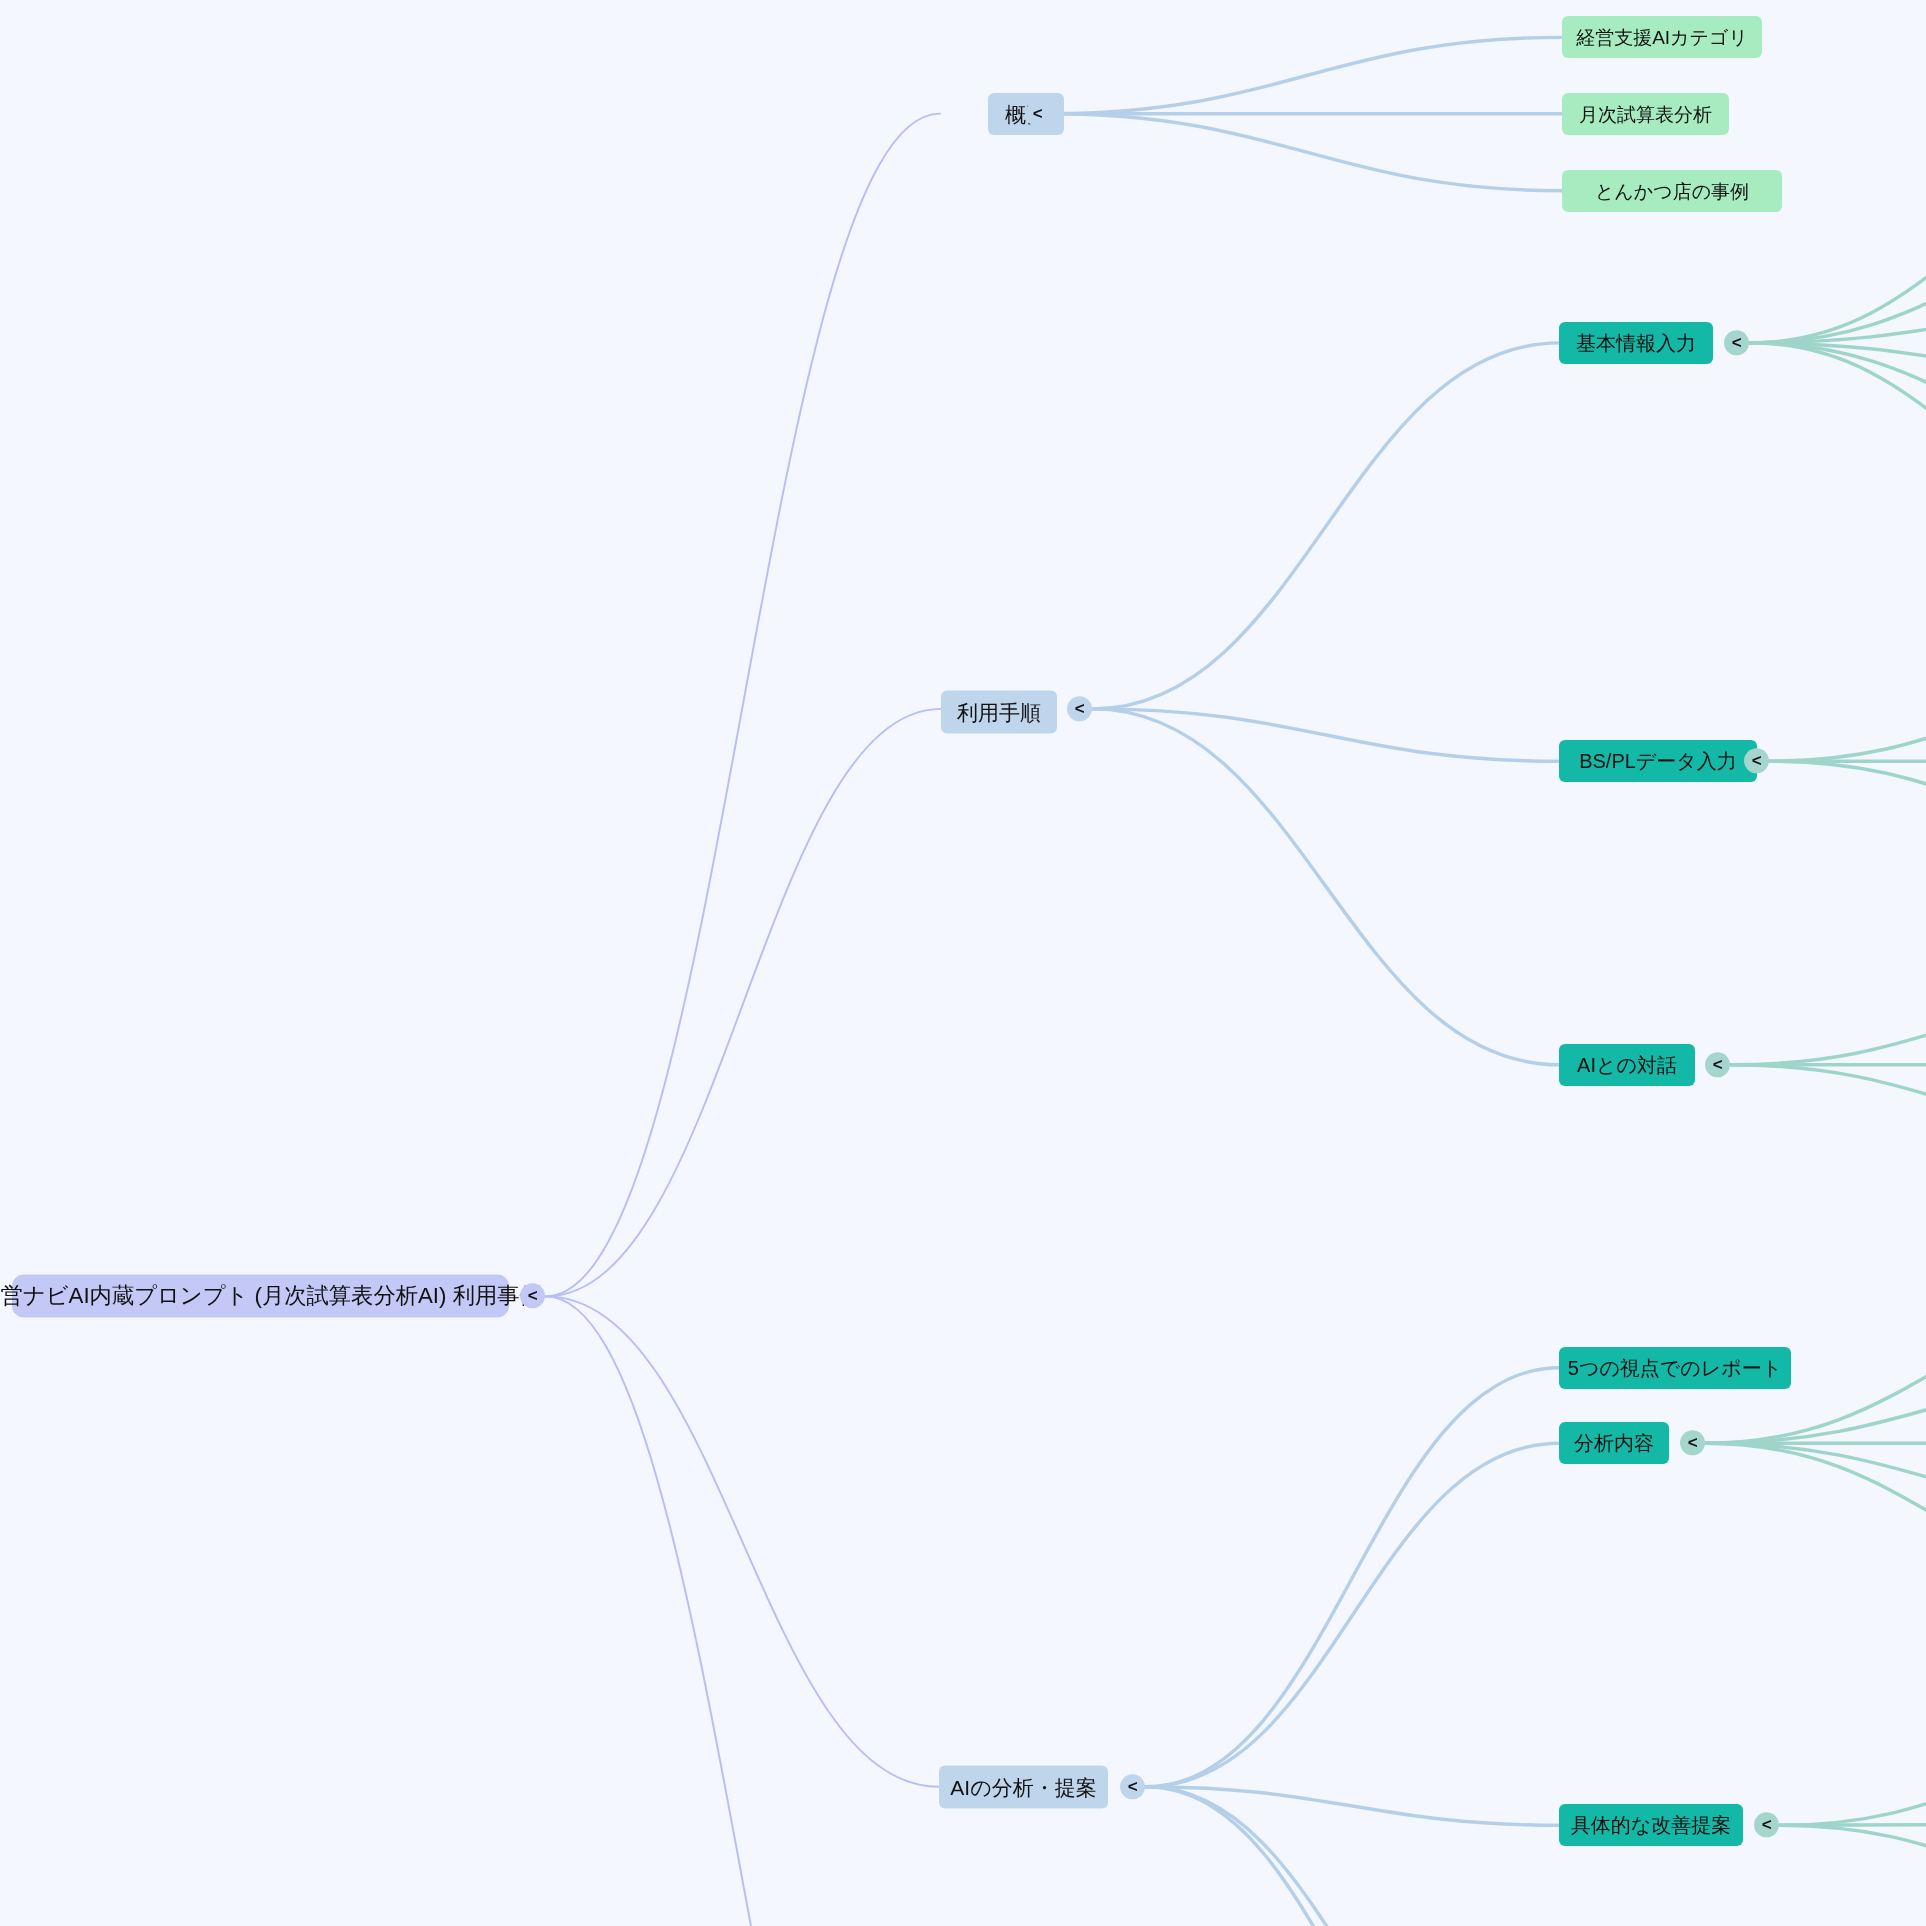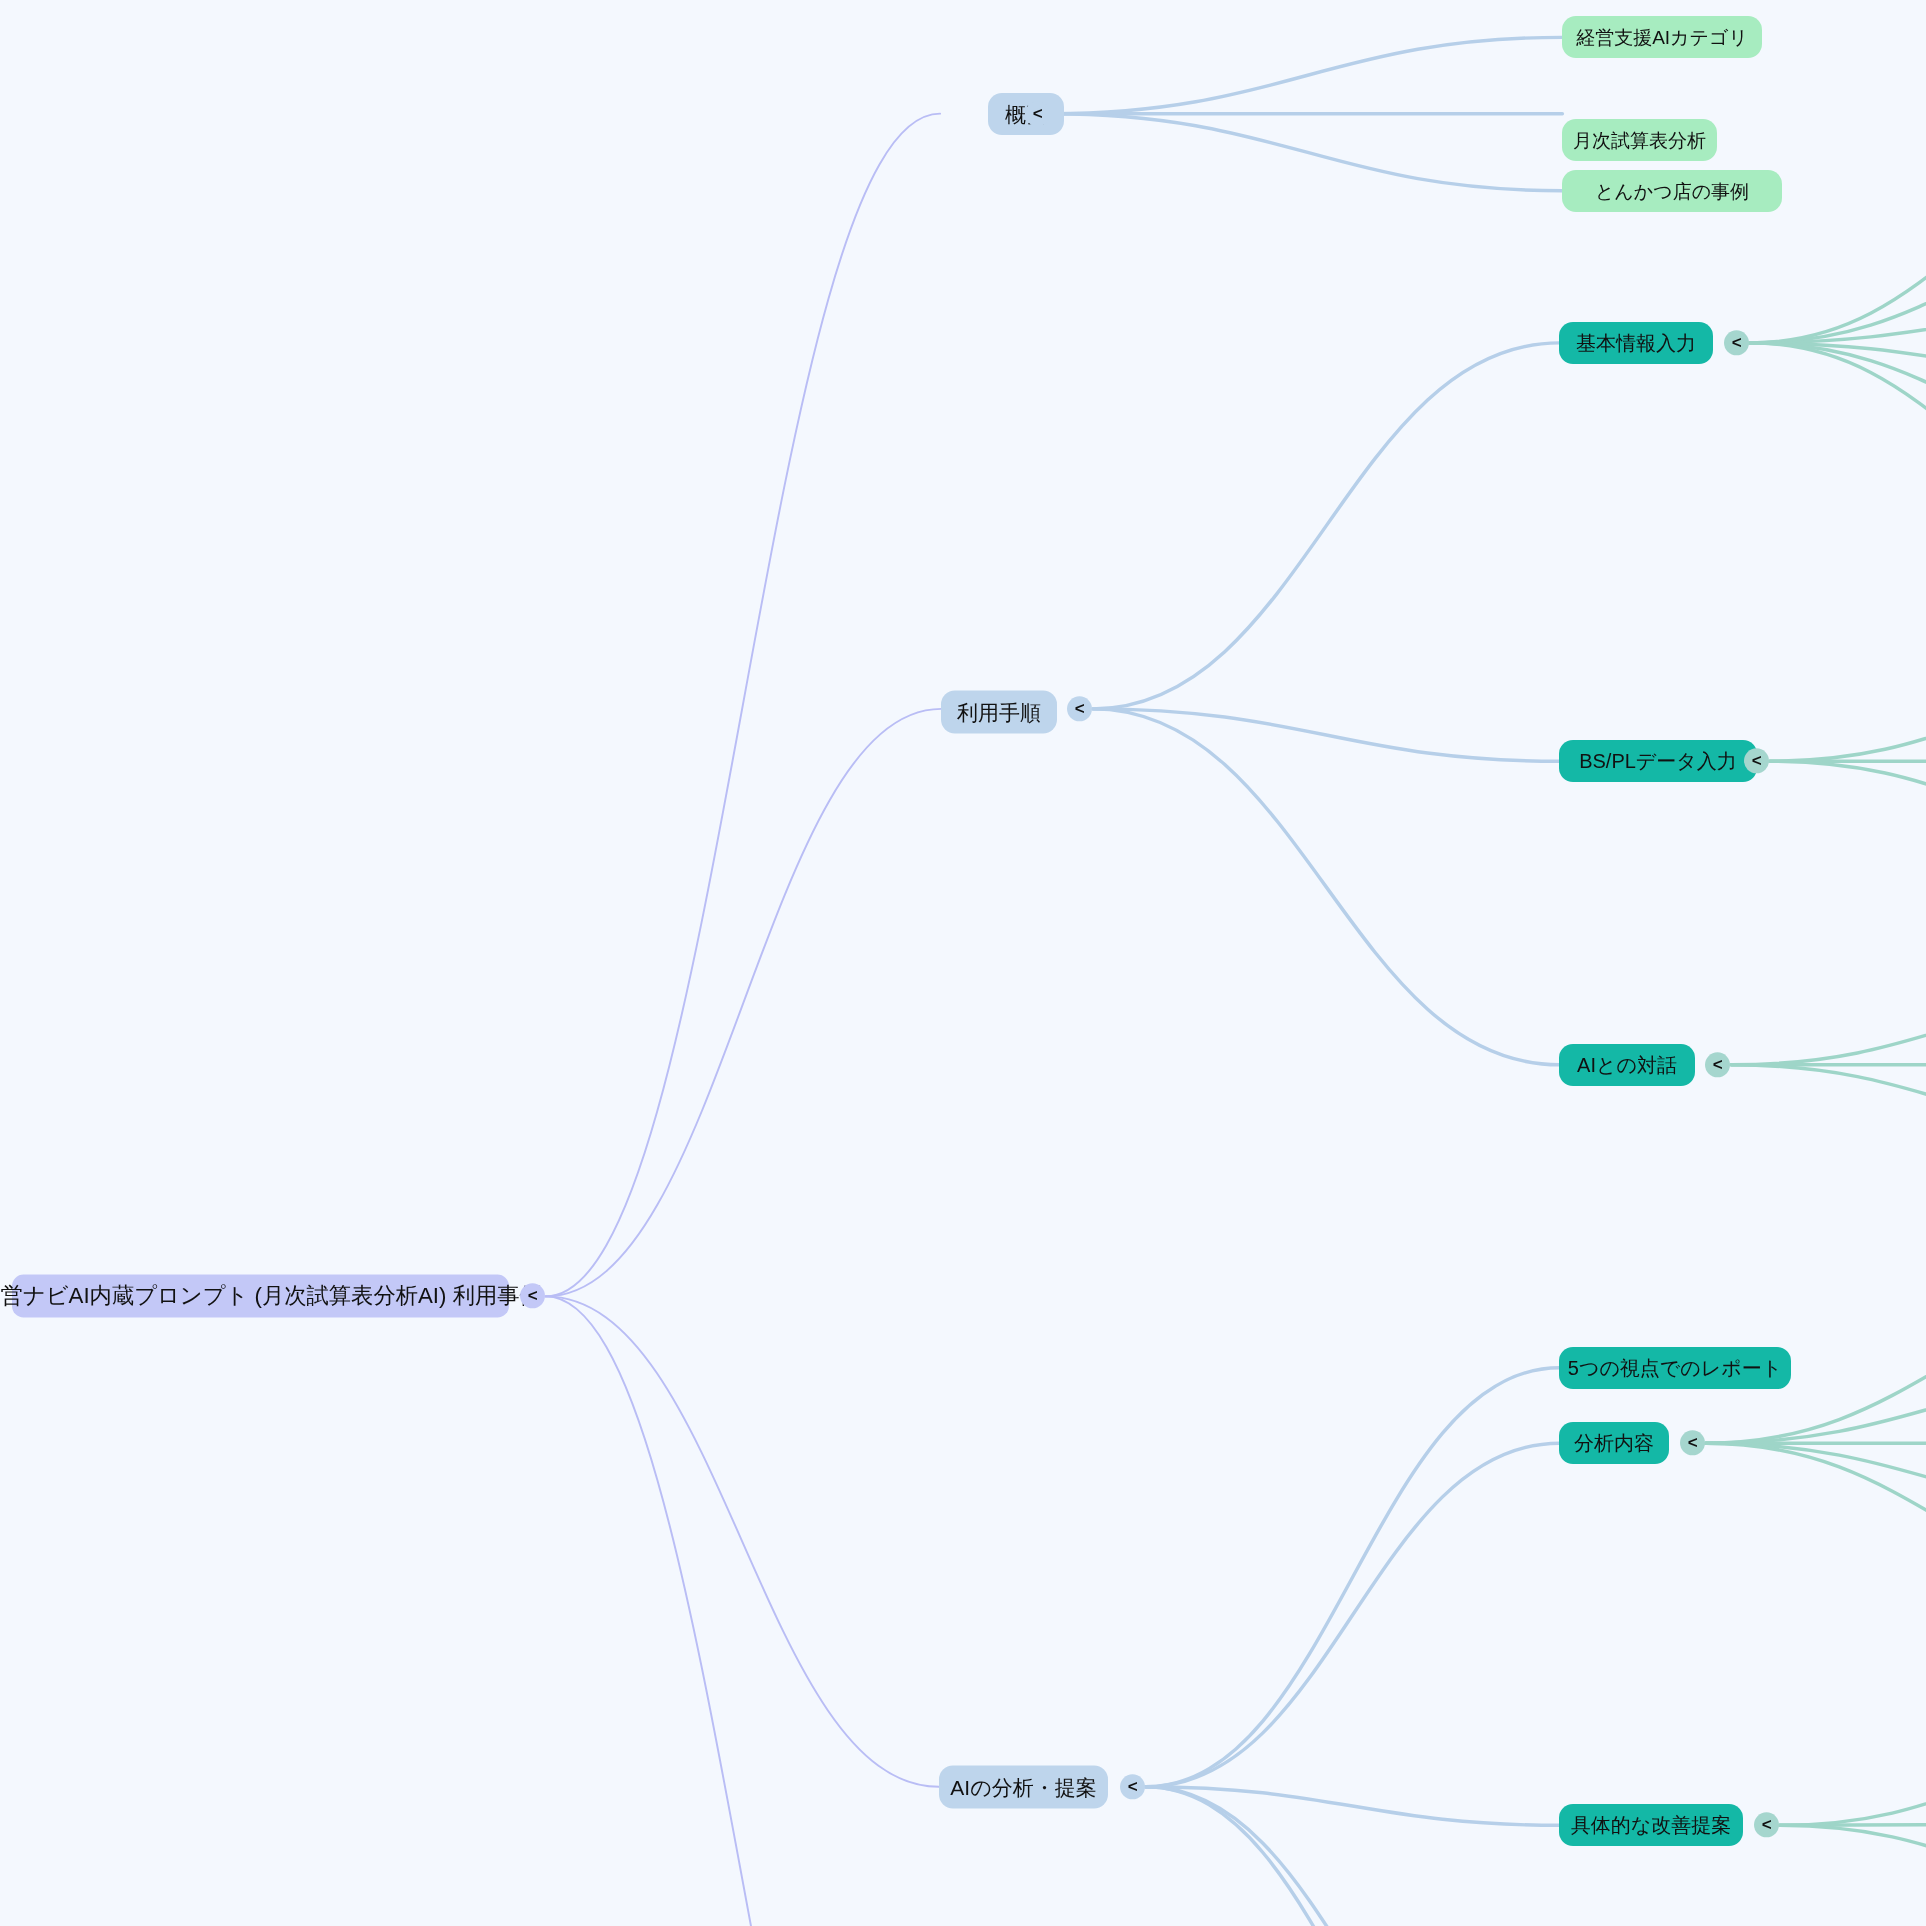--- a/index.html
+++ b/index.html
@@ -22,21 +22,21 @@
     width: 2573px;
     height: 2634px;
     pointer-events: none;
   }
   .node {
     position: absolute;
     box-sizing: border-box;
     display: flex;
     align-items: center;
     justify-content: center;
-    border-radius: 14px;
+    border-radius: 6px;
     color: #111111;
     white-space: nowrap;
     line-height: 1;
     transform: translate(0, -50%);
   }
   .node.lvl0 {
     background: #c3c8f7;
     font-size: 22.3px;
     border-radius: 11.6px;
   }
@@ -124,21 +124,21 @@
         <span>経営ナビAI内蔵プロンプト (月次試算表分析AI) 利用事例</span>
       </div>
       <div class="toggle t0" style="left: 520px; top: 1296px;">&lt;</div>
       <div class="node lvl1" style="left: 988px; top: 114px; width: 76px; height: 42px;">
         <span>概要</span>
       </div>
       <div class="toggle t1" style="left: 1025px; top: 114px;">&lt;</div>
       <div class="node lvl3" style="left: 1562px; top: 37px; width: 200px; height: 42px;">
         <span>経営支援AIカテゴリ</span>
       </div>
-      <div class="node lvl3" style="left: 1562px; top: 114px; width: 155px; height: 42px; margin-top: 26px;">
+      <div class="node lvl3" style="left: 1562px; top: 114px; width: 167px; height: 42px;">
         <span>月次試算表分析</span>
       </div>
       <div class="node lvl3" style="left: 1562px; top: 191px; width: 220px; height: 42px;">
         <span>とんかつ店の事例</span>
       </div>
       <div class="node lvl1" style="left: 941px; top: 712px; width: 116px; height: 43px;">
         <span>利用手順</span>
       </div>
       <div class="toggle t1" style="left: 1067px; top: 709px;">&lt;</div>
       <div class="node lvl2" style="left: 1559px; top: 343px; width: 154px; height: 42px;">

